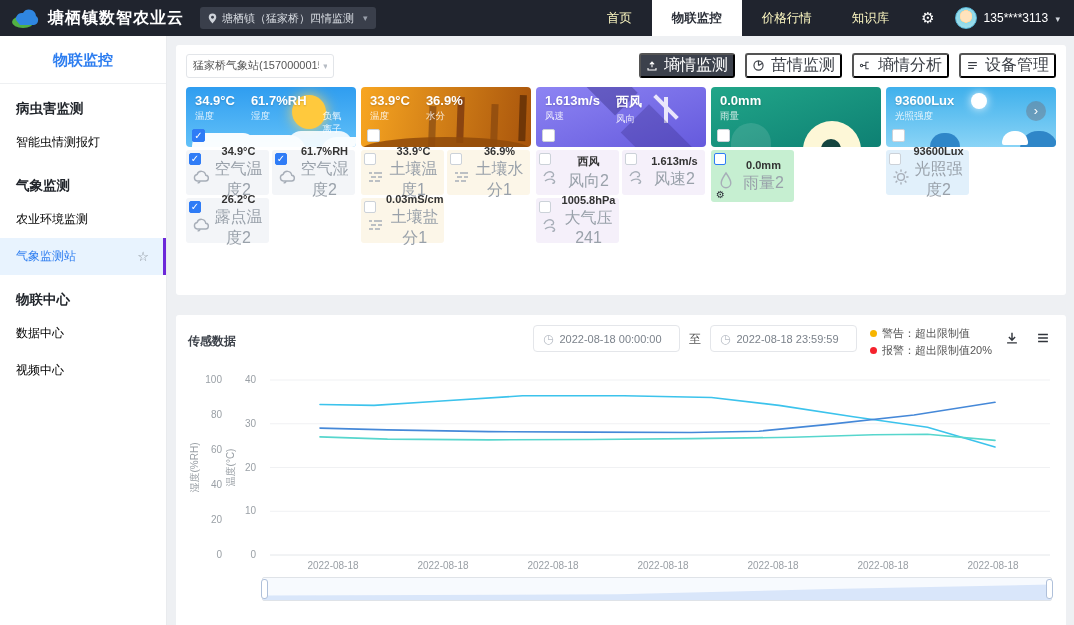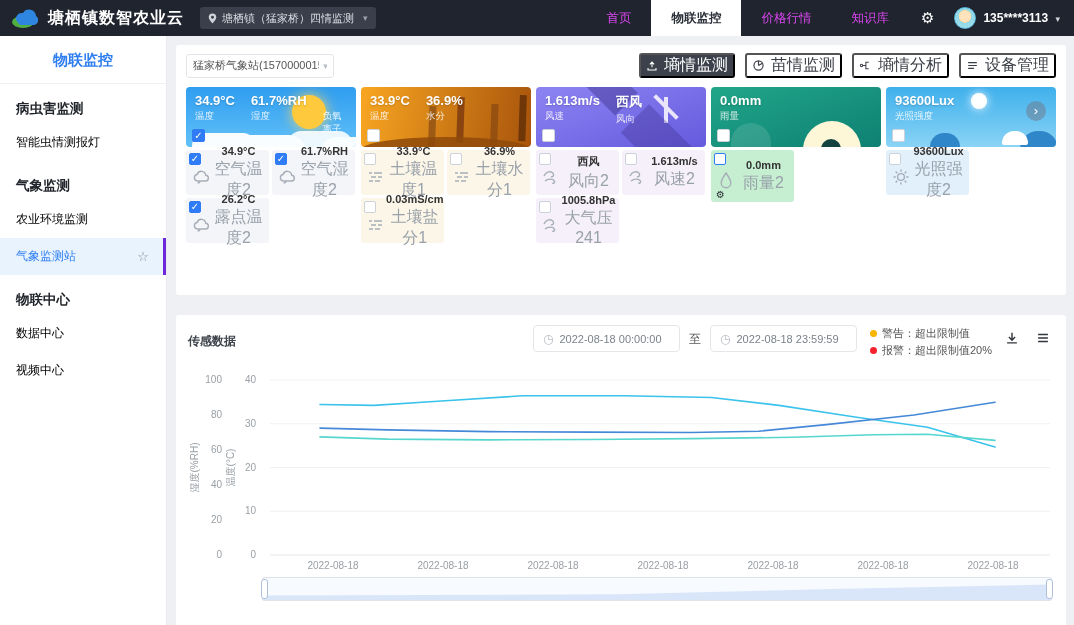--- a/index.html
+++ b/index.html
@@ -8,28 +8,28 @@
 
   
   .navbar { position:fixed; left:0; top:0; right:0; height:36px; background:#20242e;
     display:flex; align-items:center; padding-left:10px; z-index:30; }
   .logo { width:30px; height:22px; margin-right:8px; }
   .nav-title { color:#fff; font-size:16px; font-weight:bold; letter-spacing:1px; }
   .loc-pill { margin-left:16px; background:#3a3f4b; border-radius:3px; height:22px;
     display:flex; align-items:center; padding:0 8px; font-size:11px; color:#d9dde3; gap:5px; cursor:pointer; }
   .loc-caret { font-size:9px; color:#9aa0ab; margin-left:4px; }
   .nav-right { margin-left:auto; display:flex; align-items:center; height:100%; }
-  .nav-item { height:100%; display:flex; align-items:center; padding:0 20px; color:#d946ef;
+  .nav-item { height:100%; display:flex; align-items:center; padding:0 20px; color:#fef9c3;
     font-size:12.5px; cursor:pointer; }
   .nav-item.active { background:#ffffff; color:#2b2f38; font-weight:bold; }
   .nav-gear { color:#fff; font-size:15px; padding:0 12px; cursor:pointer; }
   .avatar { width:22px; height:22px; border-radius:50%; margin:0 7px 0 8px;
     background:radial-gradient(circle at 50% 42%, #ffe3bd 34%, #ffd79b 40%, #8ed8e8 42%, #aee4f0 100%);
     border:1px solid #57b7d8; }
-  .nav-user { color:#fff; font-size:12px; margin-right:14px; cursor:pointer;font-weight:bold; }
+  .nav-user { color:#fff; font-size:12px; margin-right:14px; cursor:pointer; }
   .nav-user .loc-caret { color:#cfd3da; }
 
   
   .sidebar { position:fixed; left:0; top:36px; bottom:0; width:167px; background:#fff;
     border-right:1px solid #e9ebee; z-index:20; }
   .sb-title { color:#2e7ef0; font-size:15px; font-weight:bold; text-align:center;
     padding:15px 0 13px; border-bottom:1px solid #eef0f2; }
   .sb-header { font-size:13.5px; font-weight:bold; color:#22262c; padding:16px 16px 6px; }
   .sb-item { font-size:12px; color:#000000; padding:10px 14px 10px 16px; display:flex;
     align-items:center; justify-content:space-between; cursor:pointer; }

